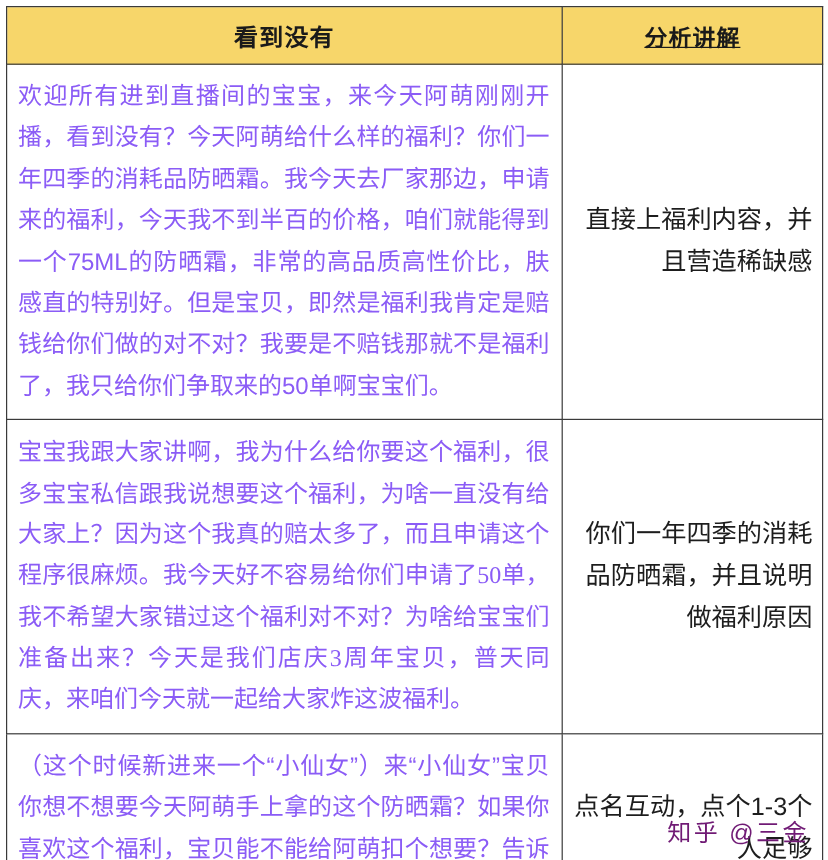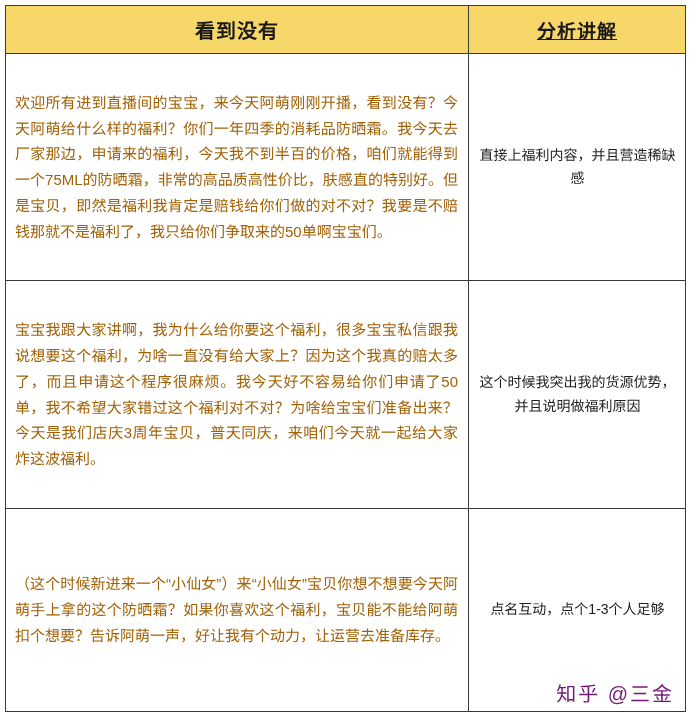--- a/index.html
+++ b/index.html
@@ -56,40 +56,40 @@
     border-bottom: 2px solid #2b2b2b;
   }
   thead th.th-analysis {
     font-size: 19px;
     text-decoration: underline;
   }
 
   
   td.cell-script {
     padding: 10px 10px 10px 9px;
-    font-size: 15px;
+    font-size: 20px;
     line-height: 1.72;
-    color: #a16207;
+    color: #8b5cf6;
     text-align: justify;
     text-justify: inter-ideograph;
     letter-spacing: 0px;
   }
 
   td.cell-analysis {
     padding: 8px 8px 8px 9px;
-    font-size: 14px;
+    font-size: 21px;
     line-height: 1.66;
     color: #1d1d1d;
-    text-align: center;
+    text-align: right;
   }
 
   
   tr.row-1 { height: 168px; }
   tr.row-2 { height: 157px; }
-  tr.row-3 { height: 170px; }
+  tr.row-3 { height: 170px; font-family: Liberation Serif, serif; }
   tr.row-4 { height: 157px; }
 
   
   .watermark {
     position: absolute;
     right: 16px;
     bottom: 10px;
     font-size: 20px;
     color: #701a75;
     letter-spacing: 2px;
@@ -114,21 +114,21 @@
         <th class="th-analysis">分析讲解</th>
       </tr>
     </thead>
     <tbody>
       <tr class="row-1">
         <td class="cell-script">欢迎所有进到直播间的宝宝，来今天阿萌刚刚开播，看到没有？今天阿萌给什么样的福利？你们一年四季的消耗品防晒霜。我今天去厂家那边，申请来的福利，今天我不到半百的价格，咱们就能得到一个75ML的防晒霜，非常的高品质高性价比，肤感直的特别好。但是宝贝，即然是福利我肯定是赔钱给你们做的对不对？我要是不赔钱那就不是福利了，我只给你们争取来的50单啊宝宝们。</td>
         <td class="cell-analysis">直接上福利内容，并且营造稀缺感</td>
       </tr>
       <tr class="row-3">
         <td class="cell-script">宝宝我跟大家讲啊，我为什么给你要这个福利，很多宝宝私信跟我说想要这个福利，为啥一直没有给大家上？因为这个我真的赔太多了，而且申请这个程序很麻烦。我今天好不容易给你们申请了50单，我不希望大家错过这个福利对不对？为啥给宝宝们准备出来？今天是我们店庆3周年宝贝，普天同庆，来咱们今天就一起给大家炸这波福利。</td>
-        <td class="cell-analysis">这个时候我突出我的货源优势，并且说明做福利原因</td>
+        <td class="cell-analysis">你们一年四季的消耗品防晒霜，并且说明做福利原因</td>
       </tr>
       <tr class="row-4">
         <td class="cell-script">（这个时候新进来一个“小仙女”）来“小仙女”宝贝你想不想要今天阿萌手上拿的这个防晒霜？如果你喜欢这个福利，宝贝能不能给阿萌扣个想要？告诉阿萌一声，好让我有个动力，让运营去准备库存。</td>
         <td class="cell-analysis">点名互动，点个1-3个人足够</td>
       </tr>
     </tbody>
   </table>
 </div>
 
 <div class="watermark">知乎 @三金</div>

